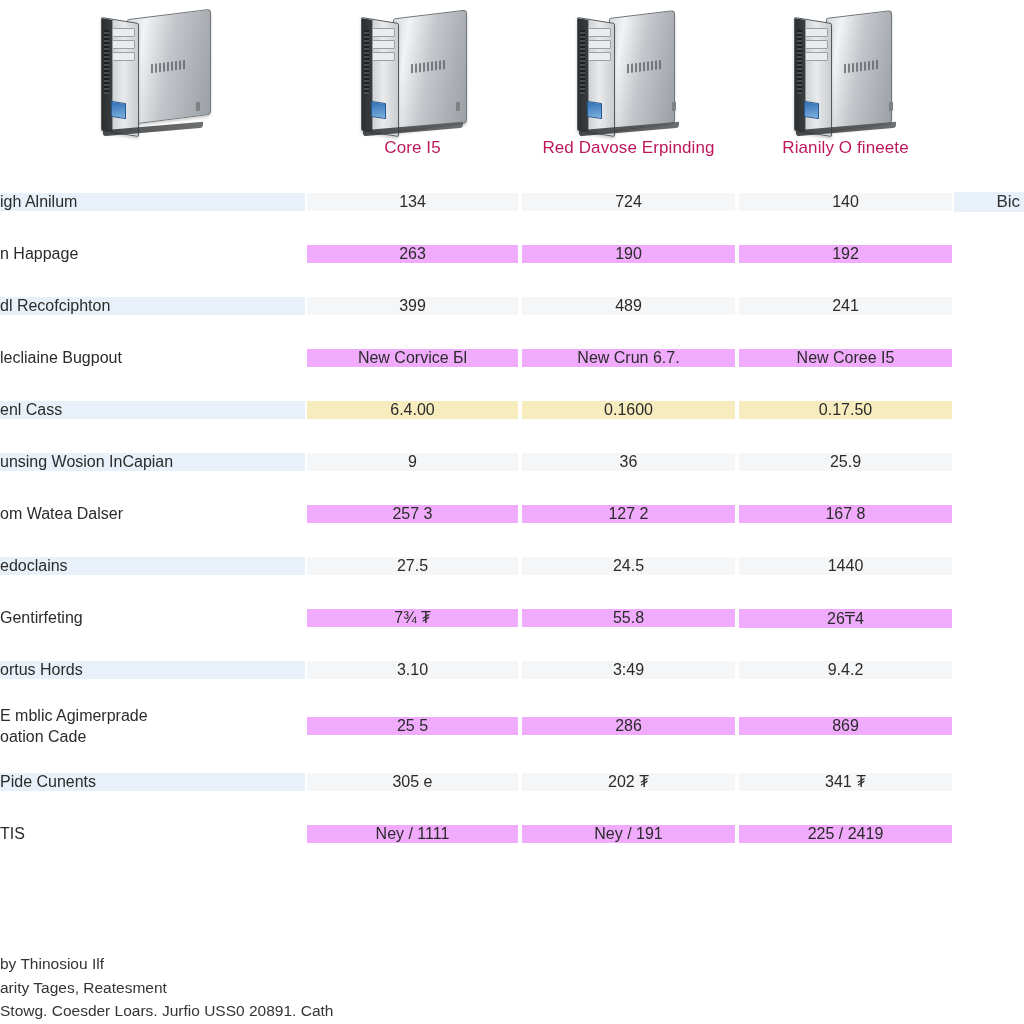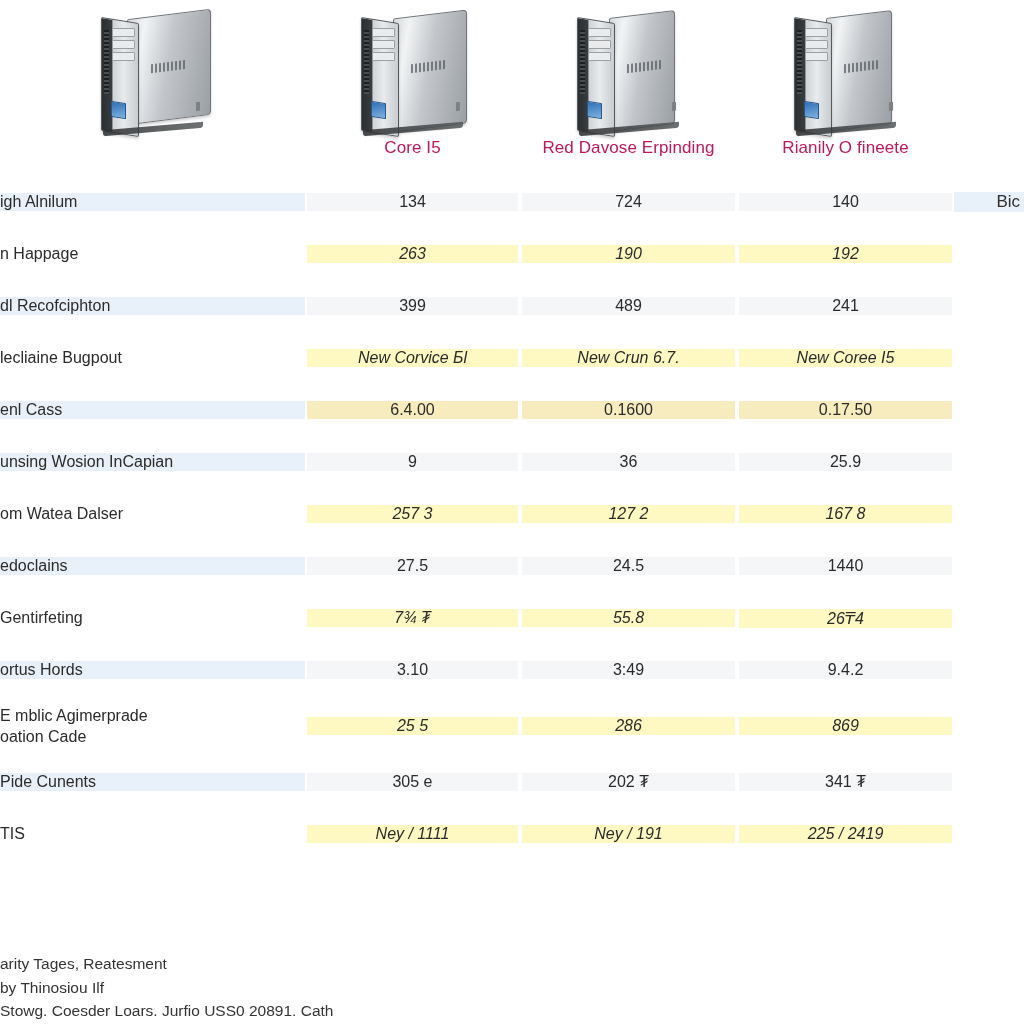--- a/index.html
+++ b/index.html
@@ -95,21 +95,21 @@
   .col-v3{width:217px;}
   .col-v4{width:70px;}
 
   .row{height:52px;}
 
   
   .band-a .lblbox{background:#e8f1f9;}
   .band-a .valbox{background:#f5f6f7;}
   .band-a .edgebox{background:#e8f1f9;}
   .band-b .lblbox{background:#ffffff;}
-  .band-b .valbox{background:#fef9c3;font-style:italic;}
+  .band-b .valbox{background:#f0abfc;}
   .band-b .edgebox{background:#ffffff;}
 
   .lblbox,.valbox,.edgebox{
     height:100%;box-sizing:border-box;
     display:flex;align-items:center;
   }
   .lblbox{padding-left:0;}
   .valbox{justify-content:center;border-left:2px solid #ffffff;border-right:2px solid #ffffff;}
   .edgebox{justify-content:flex-end;padding-right:4px;}
 
@@ -574,18 +574,18 @@
           <td>
             <div class="edgebox">
               <span class="cut-right"></span>
             </div>
           </td>
         </tr>
       </tbody>
   </table>
 
   <div class="footer">
+    <div>by Thinosiou Ilf</div>
     <div>arity Tages, Reatesment</div>
-    <div>by Thinosiou Ilf</div>
     <div>Stowg. Coesder Loars. Jurfio USS0 20891. Cath</div>
   </div>
 
 </div>
 
 </body></html>

